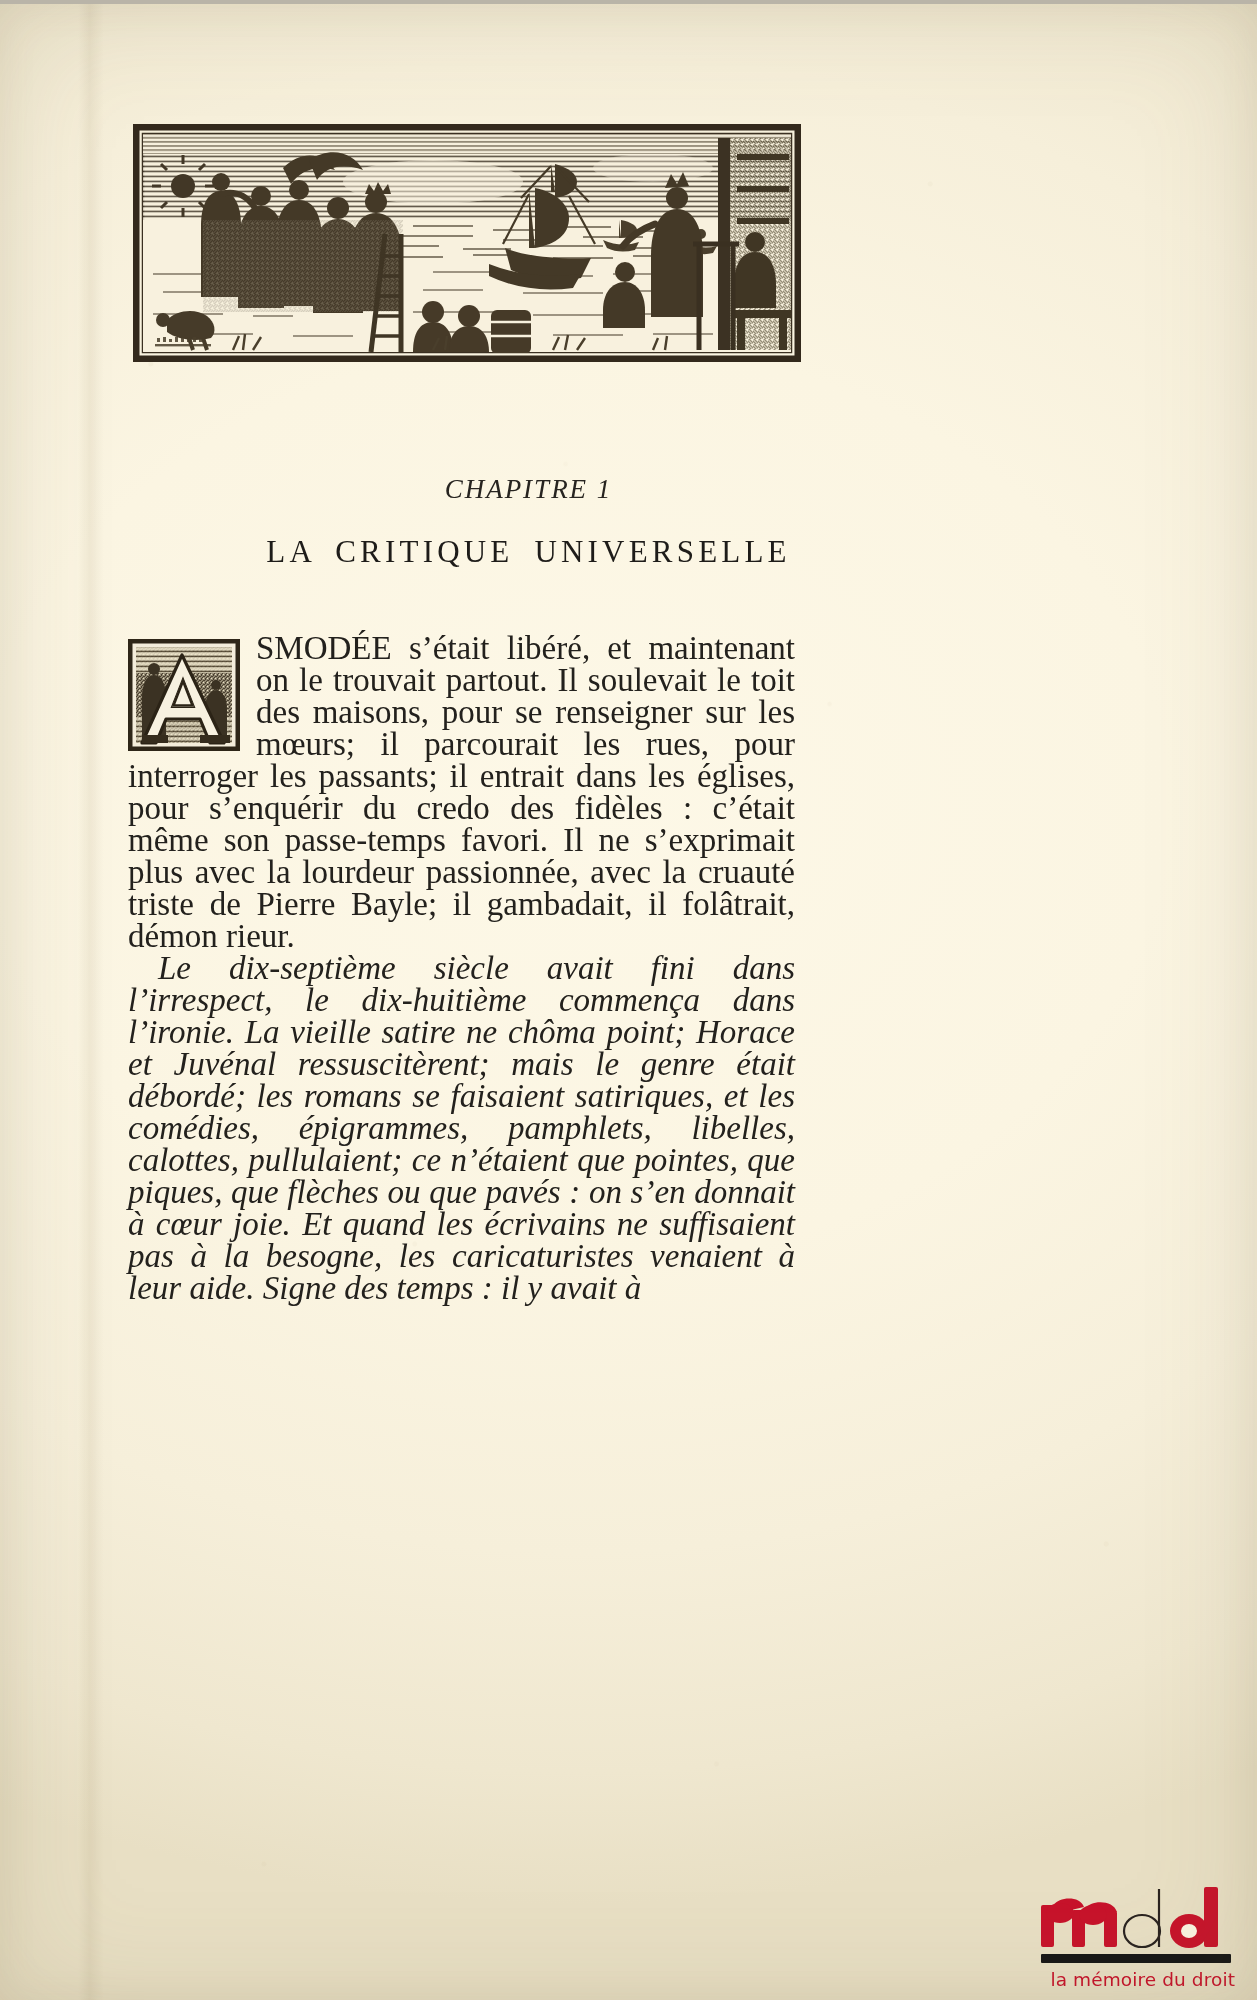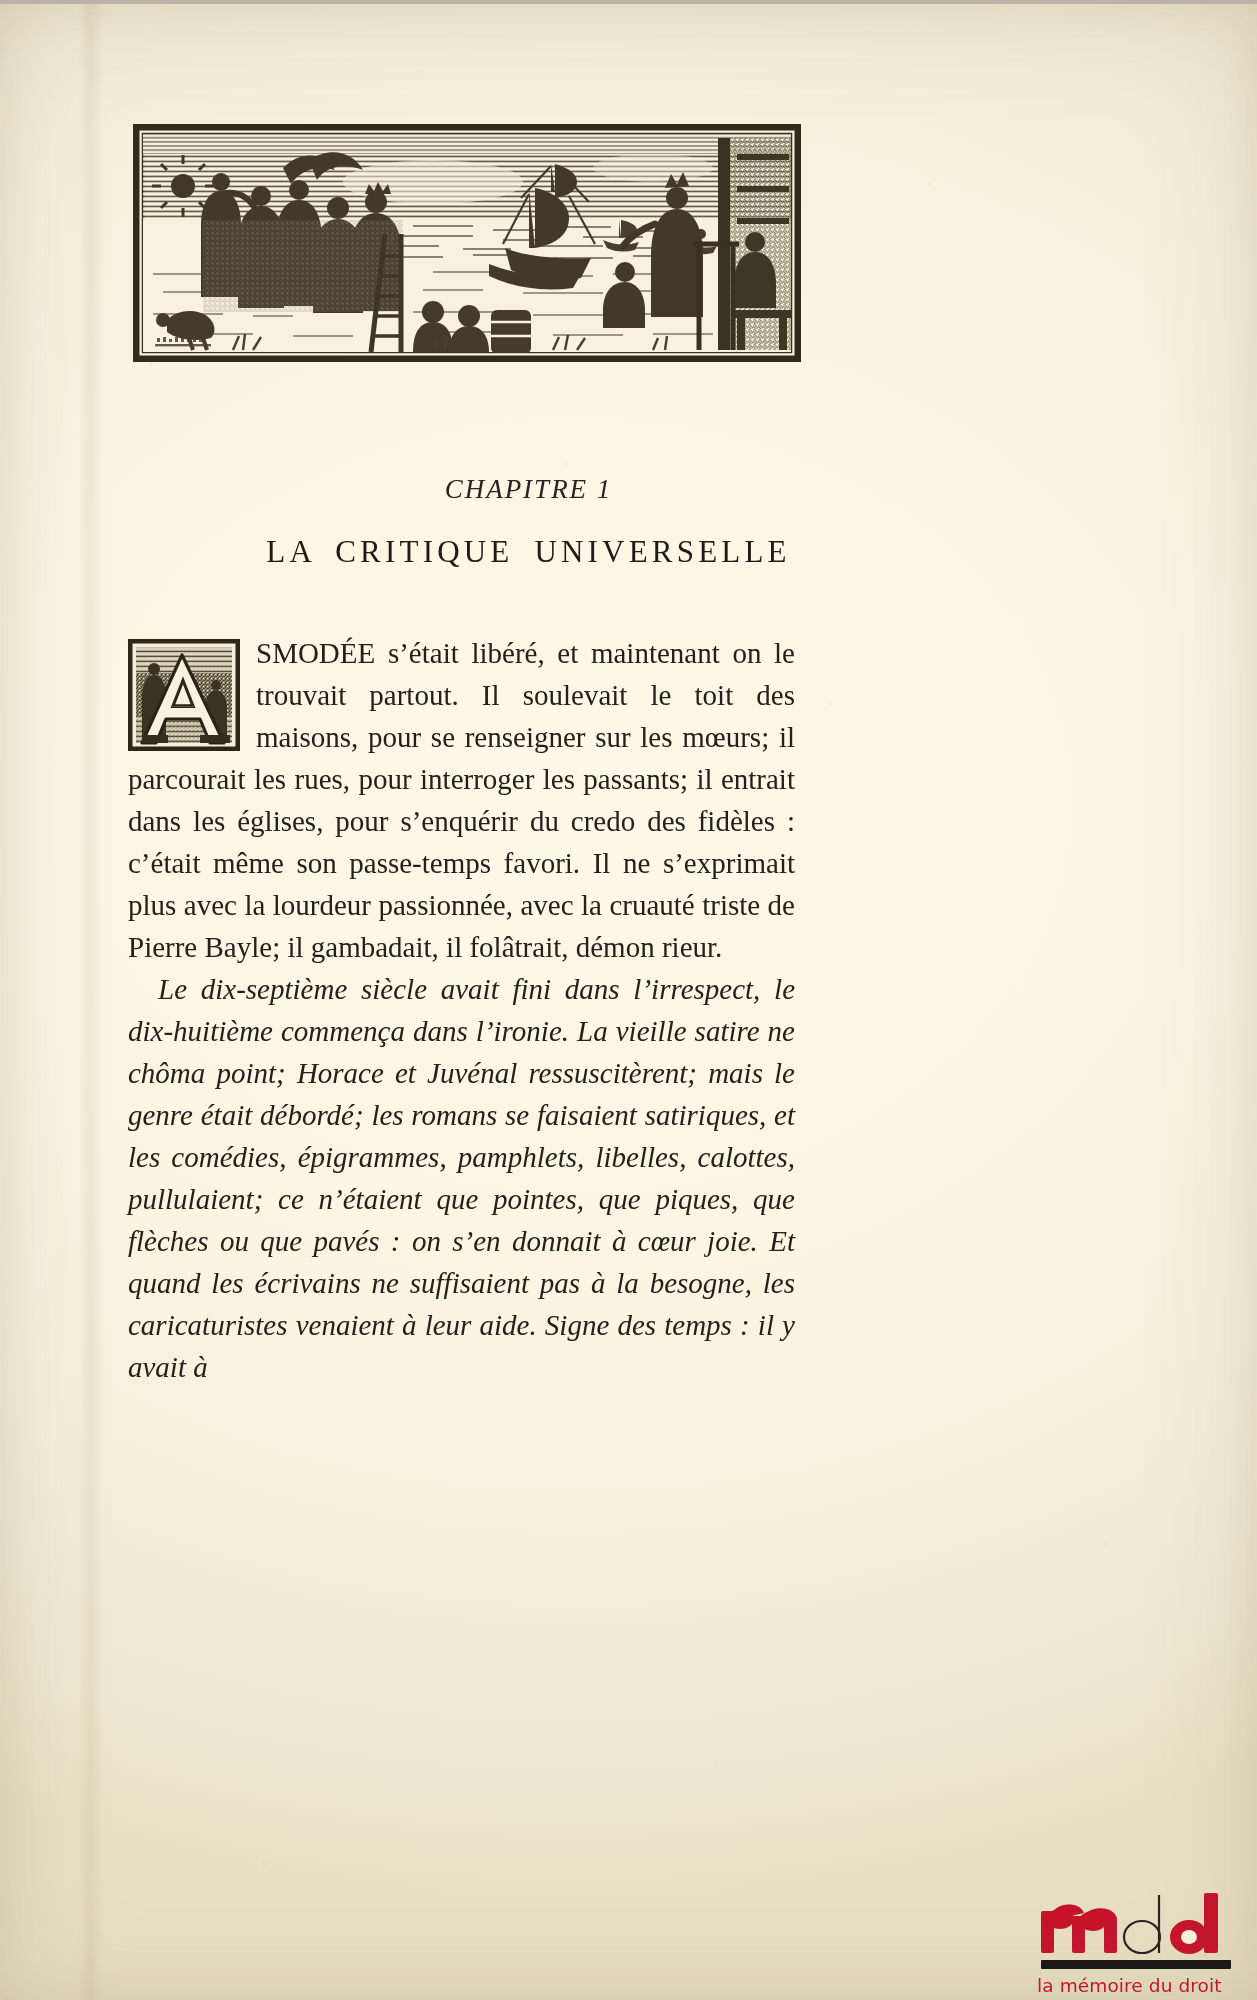--- a/index.html
+++ b/index.html
@@ -85,22 +85,22 @@
 
   
   .body {
     position: absolute;
     left: 128px;
     top: 628px;
     width: 667px;
   }
   .para {
     margin: 0;
-    font-size: 29px;
-    line-height: 42px;
+    font-size: 33px;
+    line-height: 32px;
     text-align: justify;
     text-justify: inter-word;
     color: #23211d;
     -webkit-font-smoothing: antialiased;
   }
   .para + .para { text-indent: 30px; font-style: italic; }
 
   
   .dropcap {
     float: left;
@@ -110,23 +110,23 @@
     shape-outside: margin-box;
   }
   .dropcap svg { display: block; width: 100%; height: 100%; }
 
   .smallcaps { font-variant: small-caps; }
 
   
   .logo {
     position: absolute;
     right: 22px;
-    bottom: 8px;
+    bottom: 14px;
     width: 198px;
-    text-align: left;
+    text-align: right;
   }
   .logo-mark {
     font-family: "DejaVu Sans", sans-serif;
     font-size: 76px;
     font-weight: bold;
     line-height: .92;
     letter-spacing: -2px;
     color: #c7132b;
     position: relative;
     height: 74px;

